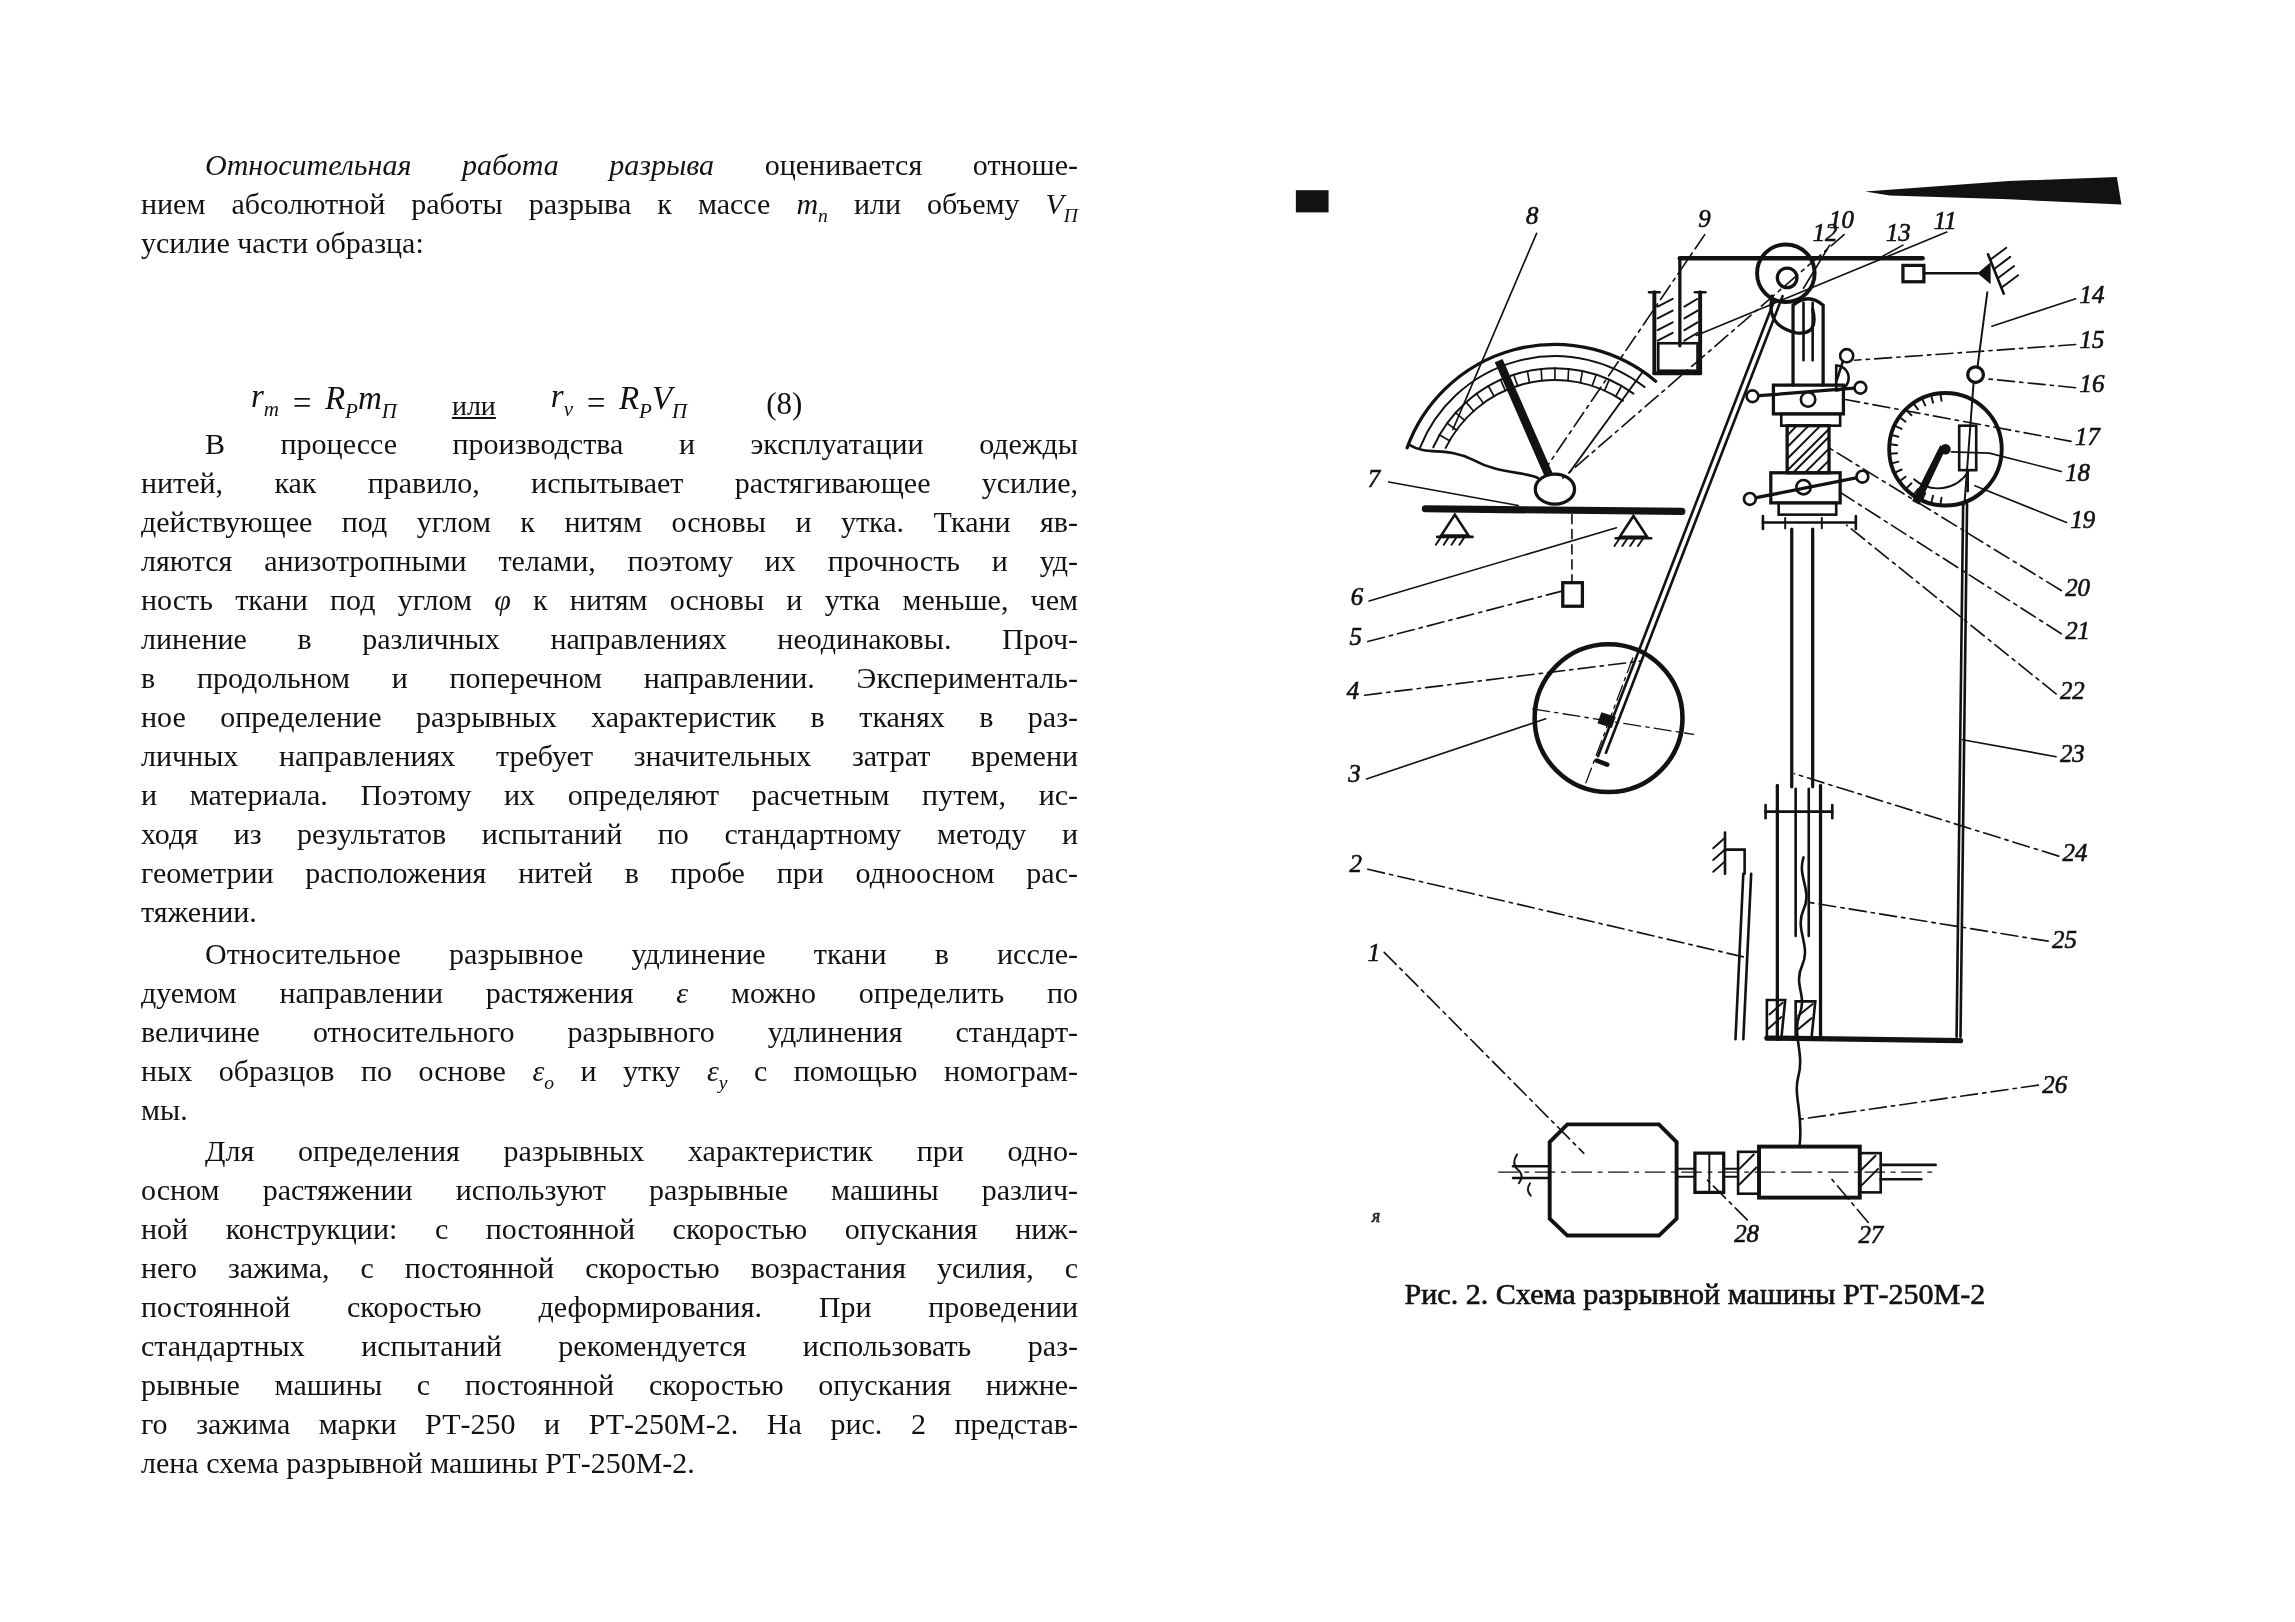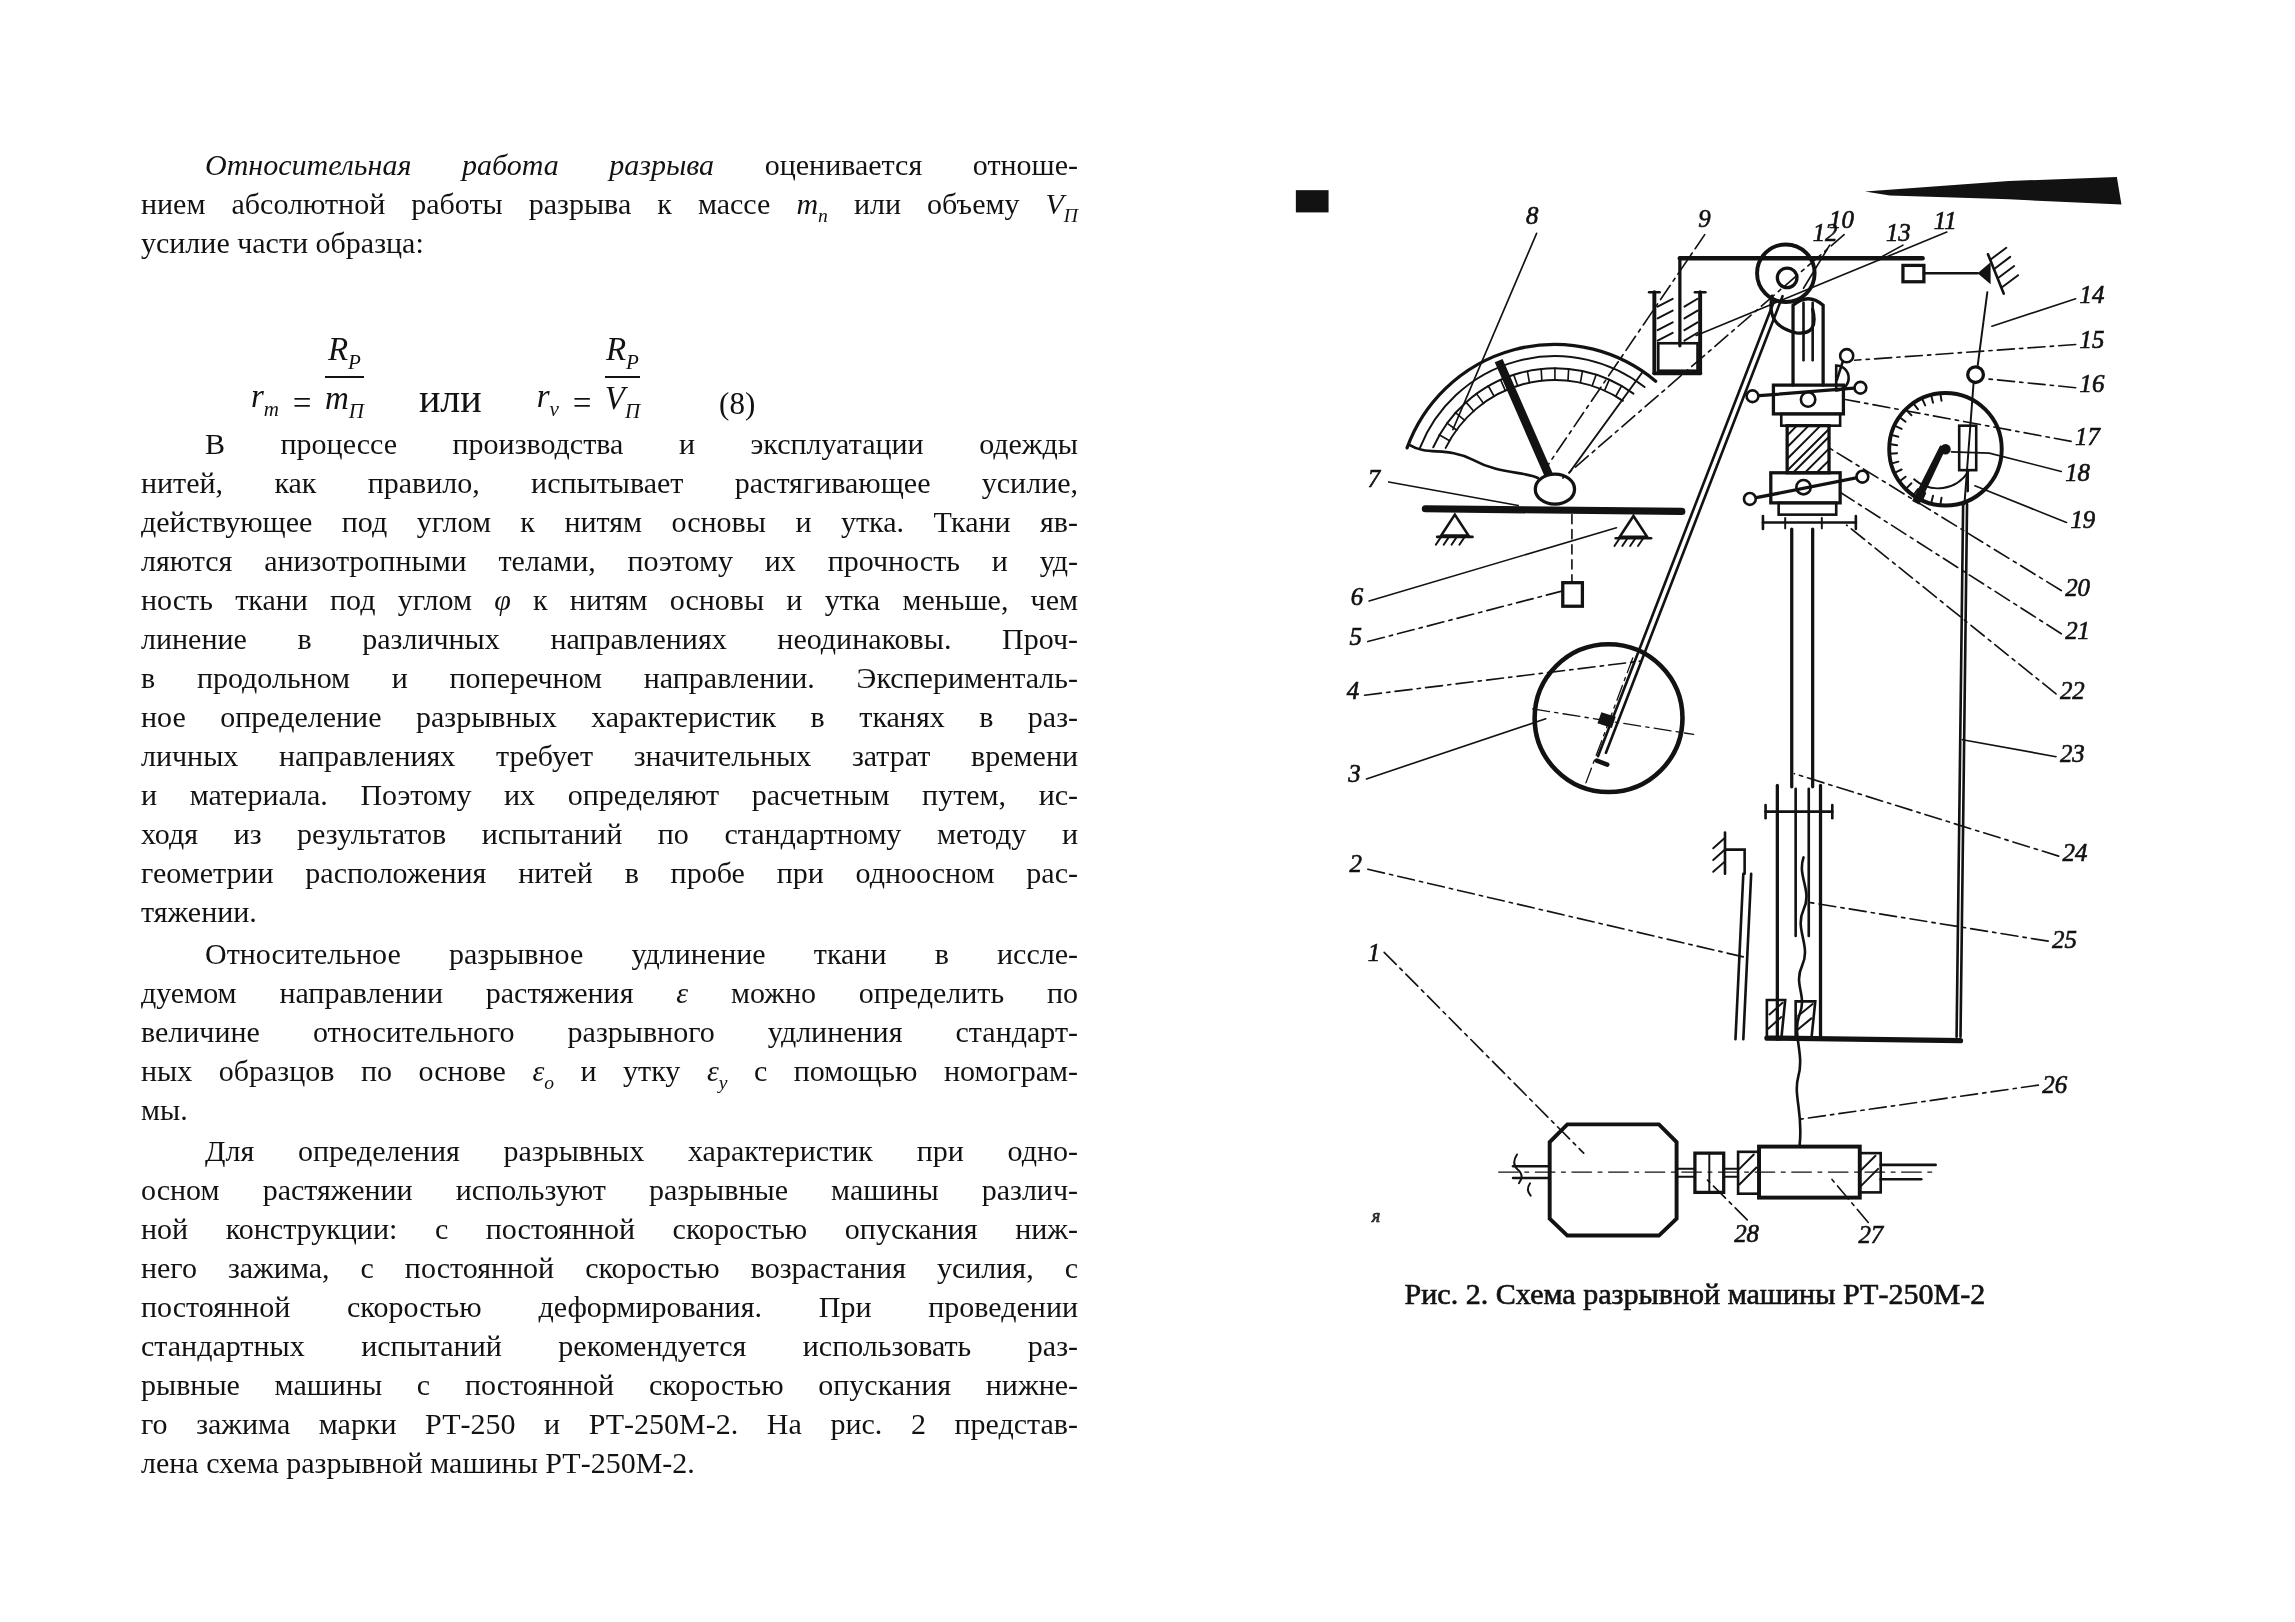--- a/index.html
+++ b/index.html
@@ -10,24 +10,24 @@
   }
   .textcol{position:absolute;left:141px;width:937px;}
   .tline{height:39px;line-height:39px;font-size:30px;text-align:justify;text-align-last:justify;white-space:nowrap;}
   .tline.lastline{text-align-last:left;}
   .tline.indent{text-indent:64px;}
   .it{font-style:italic;}
   .sub{font-size:19.6px;vertical-align:-7.9px;font-style:italic;}
   
   .formula{position:absolute;left:141px;top:285px;width:937px;height:137px;
            display:flex;align-items:flex-end;font-size:33px;font-style:italic;}
-  .frac{display:inline-flex;flex-direction:column;align-items:center;line-height:1.05;}
+  .frac{display:inline-flex;flex-direction:row;align-items:center;line-height:1.05;}
   .frac .fbar{border-top:2.6px solid #121212;align-self:stretch;margin:2.6px 0;}
   .fsub{font-size:21px;vertical-align:-9.2px;}
-  .orword{font-style:normal;font-size:40px;}
+  .orword{font-style:normal;font-size:28px;text-decoration:underline;}
   .eqnum{font-style:normal;font-size:31px;}
   .figwrap{position:absolute;left:1276px;top:164px;width:1021px;height:1171px;}
   svg text{font-family:"Liberation Serif","DejaVu Serif",serif;}
   .callout{font-size:38px;font-style:italic;fill:#121212;}
   .figcaption{font-size:46px;font-style:normal;fill:#121212;}
   .artifact{font-size:28px;font-style:italic;fill:#444;}
 </style>
 </head>
 <body>
 

